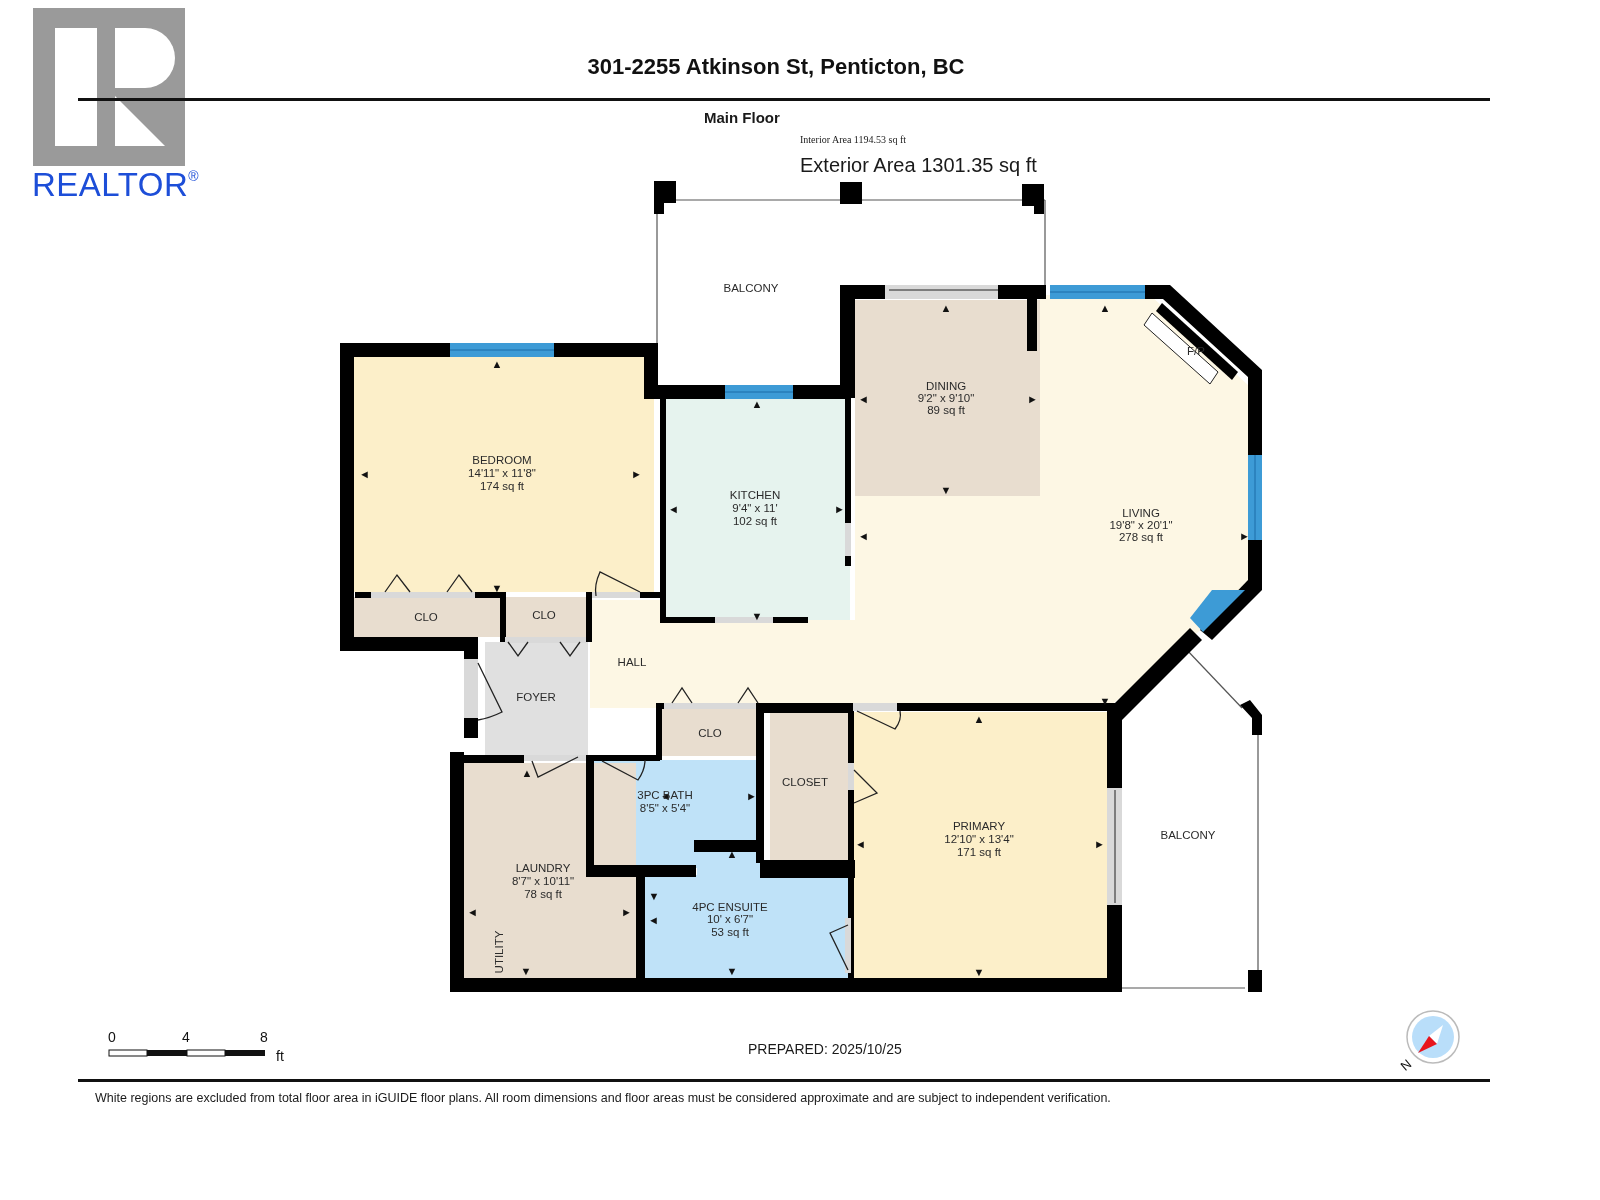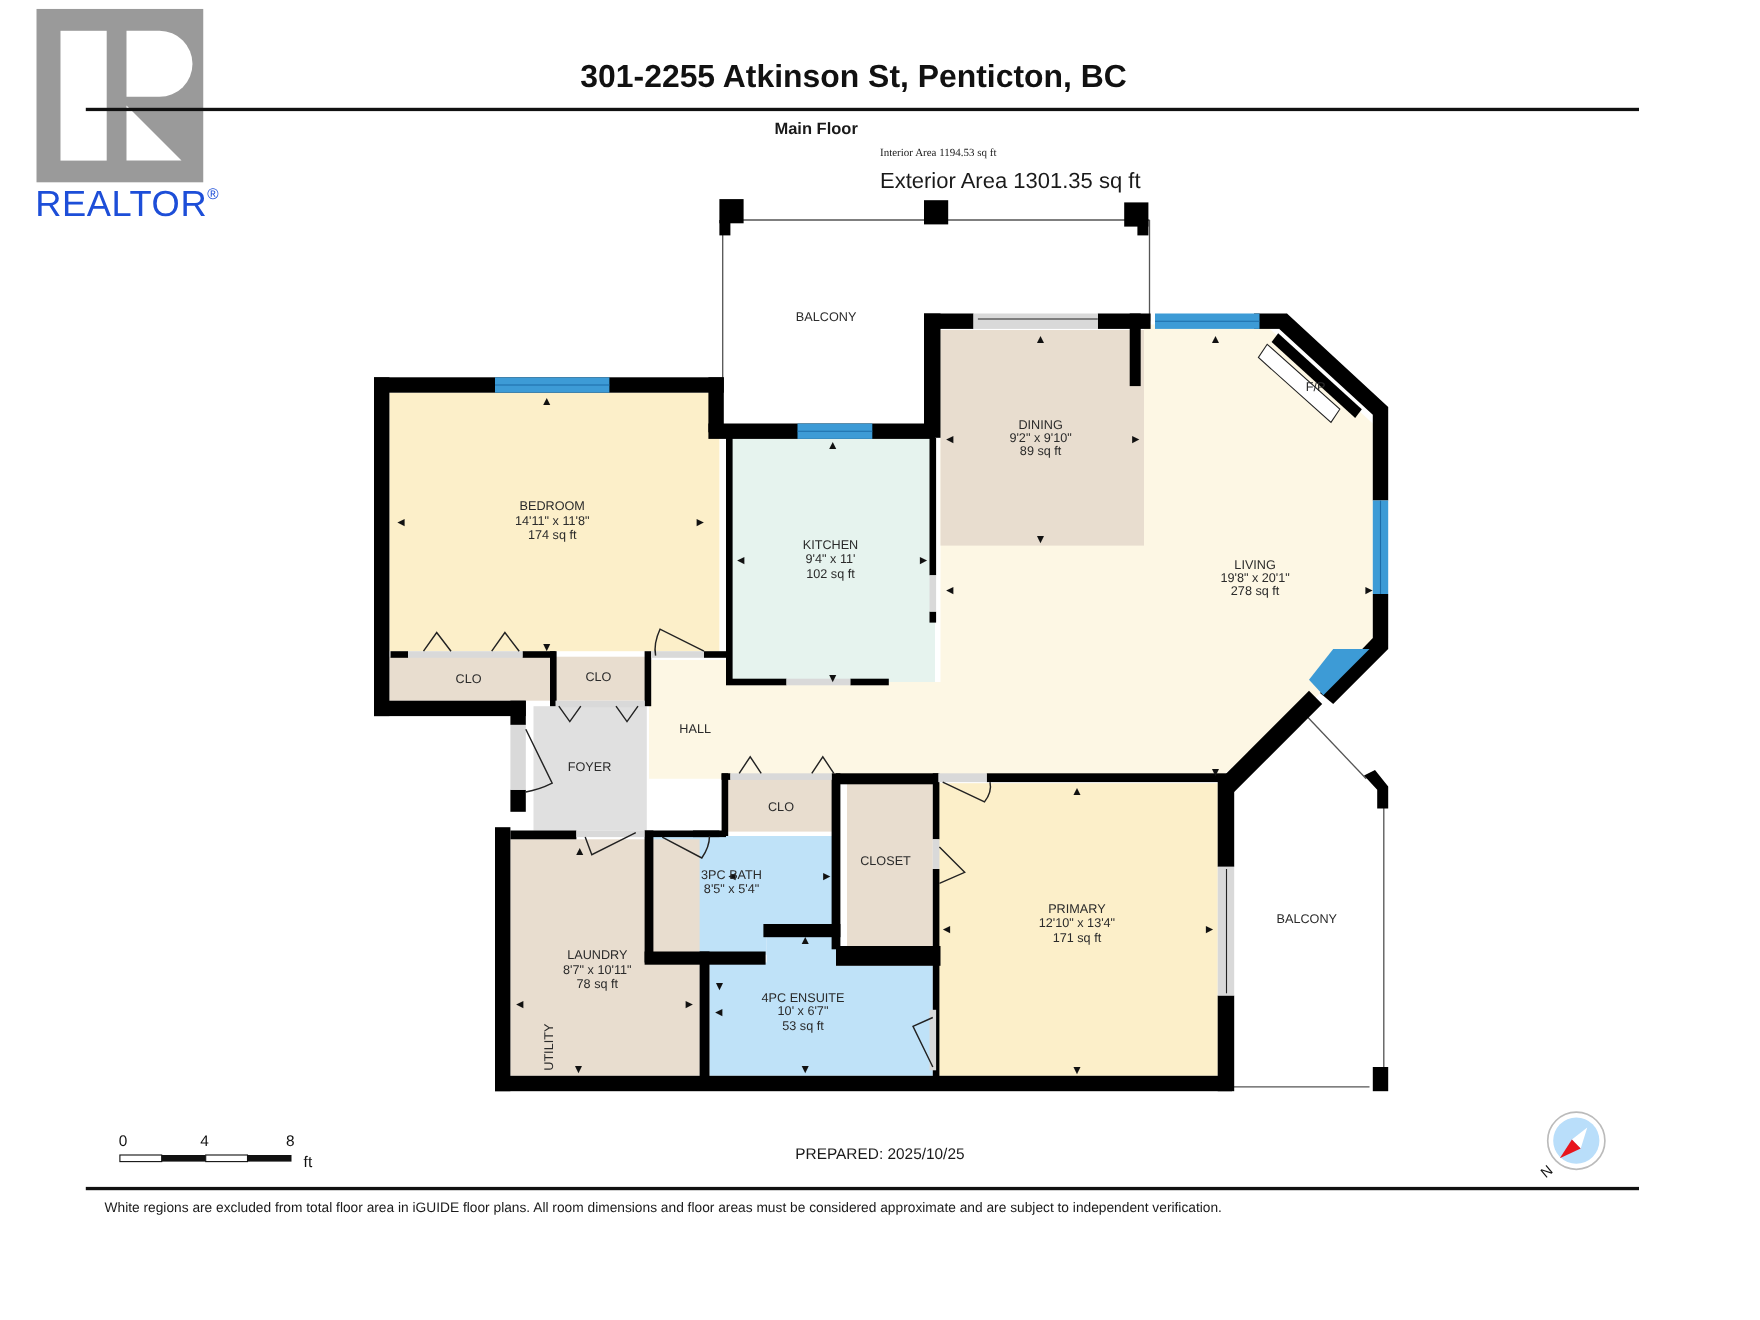--- a/index.html
+++ b/index.html
@@ -1,29 +1,29 @@
 <!DOCTYPE html>
 <html><head>
 <meta charset="utf-8">
 <style>
   html, body { margin:0; padding:0; background:#ffffff; }
   body { width:1600px; height:1200px; position:relative; overflow:hidden; font-family:"Liberation Sans", sans-serif; color:#1a1a1a; }
   .abs { position:absolute; }
   #logo { left:33px; top:8px; width:152px; height:158px; }
   #logo-text { left:32px; top:166px; font-size:33px; color:#1d4ed8; letter-spacing:0.5px; }
   #logo-text sup { font-size:14px; vertical-align:top; position:relative; top:2px; }
-  #title { left:0; width:1552px; top:54px; text-align:center; font-size:29px; font-weight:bold; color:#111; }
+  #title { left:0; width:1552px; top:54px; text-align:center; font-size:22px; font-weight:bold; color:#111; }
   #title-rule { left:78px; top:98px; width:1412px; height:3px; background:#111; }
   #floor-label { left:704px; top:109px; font-size:15px; font-weight:bold; }
   #ext-area { left:800px; top:109px; font-size:20px;margin-top:45px; }
   #int-area { left:800px; top:134px; font-size:10px;font-family:Liberation Serif, serif; }
   #plan { left:0; top:0; }
   .room-label { font-family:"Liberation Sans", sans-serif; font-size:11.5px; fill:#2b2b2b; text-anchor:middle; }
   #scale { left:108px; top:1028px; }
-  #prepared { left:723px; top:1041px; font-size:14px; }
+  #prepared { left:748px; top:1041px; font-size:14px; }
   #bottom-rule { left:78px; top:1079px; width:1412px; height:3px; background:#111; }
   #disclaimer { left:95px; top:1091px; font-size:12.5px; }
   #compass { left:1395px; top:1005px; }
 </style>
 </head>
 <body>
 
 <svg id="logo" class="abs" viewBox="0 0 152 158" width="152" height="158">
   <rect x="0" y="0" width="152" height="158" fill="#9a9a9a"></rect>
   <rect x="22" y="20" width="42" height="118" fill="#ffffff"></rect>

